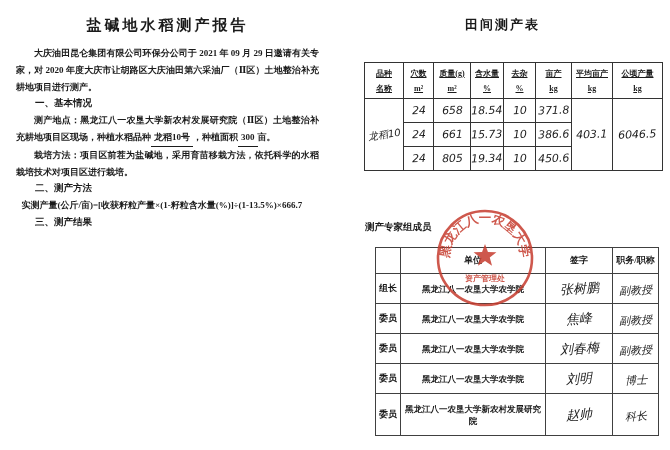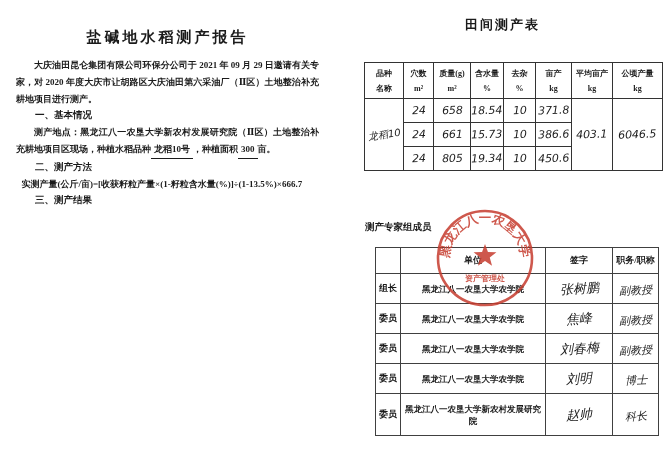--- a/index.html
+++ b/index.html
@@ -1,36 +1,36 @@
 <!DOCTYPE html>
 <html><head>
 <meta charset="utf-8">
 <style>
   html,body{margin:0;padding:0;}
   body{
     width:670px;height:450px;background:#ffffff;position:relative;overflow:hidden;
     font-family:"Liberation Serif","DejaVu Serif",serif;color:#1b1b1b;
   }
   
-  .page-left{position:absolute;left:0;top:0;width:335px;height:450px;padding:12px 16px;box-sizing:border-box;}
+  .page-left{position:absolute;left:0;top:0;width:335px;height:450px;padding:0 16px;box-sizing:border-box;}
   .doc-title{margin:16px 0 10px 0;text-align:center;font-size:15px;font-weight:bold;letter-spacing:3px;}
   .page-left p{margin:0;font-size:9px;line-height:16.8px;text-align:justify;text-indent:2em;font-weight:600;}
   .page-left p.heading{font-weight:bold;font-size:9.5px;}
   .page-left p.formula{text-indent:0.6em;font-weight:bold;}
   .fill{display:inline-block;border-bottom:1px solid #1b1b1b;padding:0 3px;font-weight:bold;text-indent:0;}
   .hw{
     font-family:"DejaVu Sans",sans-serif;font-style:italic;font-weight:500;color:#1d1d1d;
   }
   .fill.hw{transform:rotate(-1deg);}
   
   .page-right{position:absolute;left:335px;top:0;width:335px;height:450px;}
   .rp-title{position:absolute;left:0;top:16px;width:335px;text-align:center;font-size:13px;font-weight:bold;letter-spacing:2px;}
   table{border-collapse:collapse;table-layout:fixed;}
   
-  .t1{position:absolute;left:29px;top:62px;width:298px;height:96px;}
+  .t1{position:absolute;left:29px;top:62px;width:298px;height:96px;text-decoration:underline;}
   .t1 td{border:1px solid #333;text-align:center;vertical-align:middle;padding:0;overflow:hidden;}
   .t1 .th div{font-size:8px;font-weight:bold;line-height:15px;}
   .t1 .val{font-size:11px;}
   .t1 .val .hw{display:inline-block;transform:rotate(-2deg);}
   .t1 .variety .hw{font-size:10px;transform:rotate(-8deg);display:inline-block;}
   
   .experts-label{position:absolute;left:30px;top:221px;font-size:9.5px;font-weight:bold;}
   
   .t2{position:absolute;left:40px;top:247px;width:283px;height:188px;}
   .t2 td{border:1px solid #404040;text-align:center;vertical-align:middle;padding:0 2px;overflow:hidden;}
@@ -47,20 +47,21 @@
 
 <div class="page-left">
   <h1 class="doc-title">盐碱地水稻测产报告</h1>
 
   <p>大庆油田昆仑集团有限公司环保分公司于 2021 年 09 月 29 日邀请有关专家，对 2020 年度大庆市让胡路区大庆油田第六采油厂（Ⅱ区）土地整治补充耕地项目进行测产。</p>
 
   <p class="heading">一、基本情况</p>
 
   <p><span>测产地点：黑龙江八一农垦大学新农村发展研究院（Ⅱ区）土地整治补充耕地项目区现场，种植水稻品种</span><span class="fill">龙稻10号</span><span>，种植面积</span><span class="fill">300</span><span>亩。</span></p>
 
+  <p>栽培方法：项目区前茬为盐碱地，采用育苗移栽方法，依托科学的水稻栽培技术对项目区进行栽培。</p>
 
   <p class="heading">二、测产方法</p>
 
 
   <p class="formula">实测产量(公斤/亩)=[收获籽粒产量×(1-籽粒含水量(%)]÷(1-13.5%)×666.7</p>
 
   <p class="heading">三、测产结果</p>
 
 </div>
 

